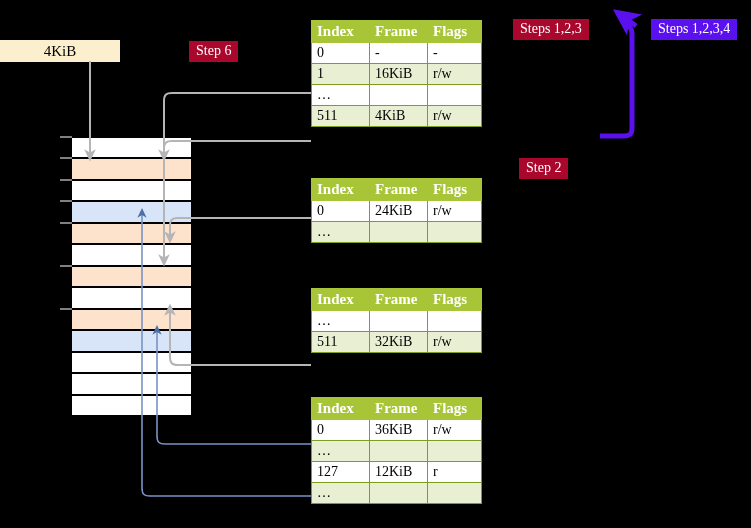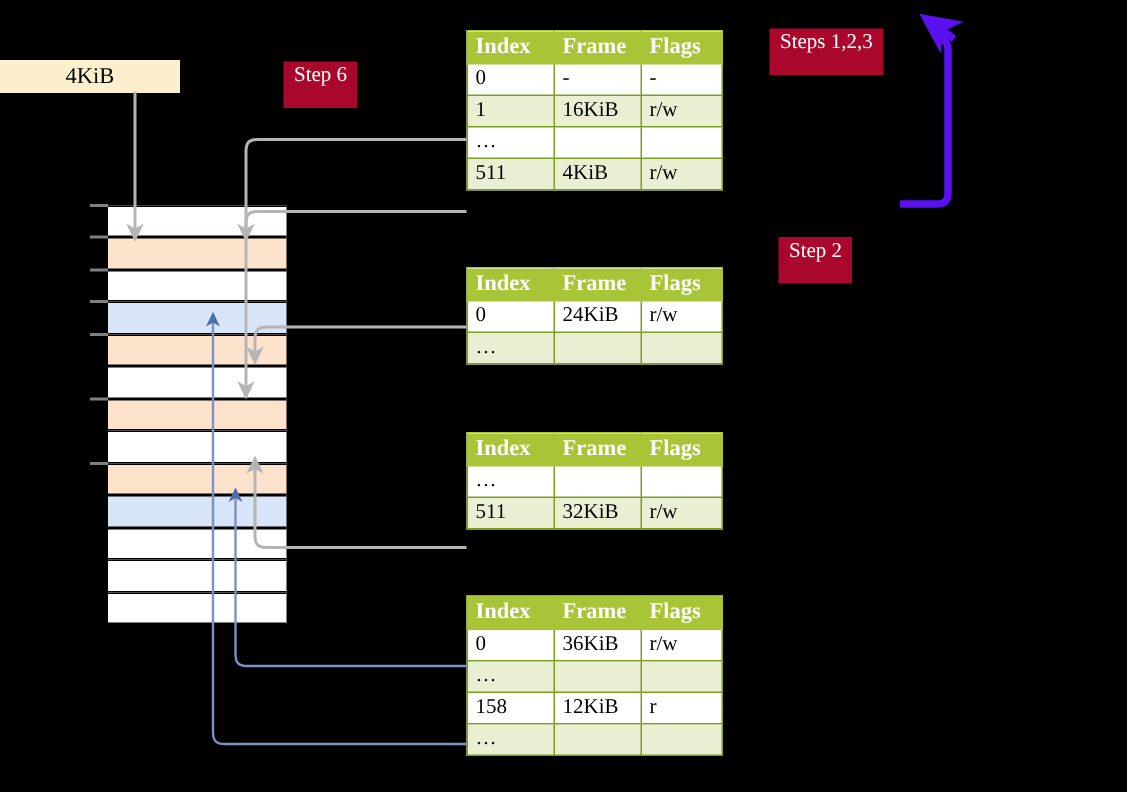--- a/index.html
+++ b/index.html
@@ -34,21 +34,21 @@
     text-align: center;
     font-family: "Liberation Serif", "DejaVu Serif", serif;
   }
 
   
   .badge {
     position: absolute;
     color: #FFFFFF;
     font-size: 14px;
     line-height: 18px;
-    padding: 1px 7px 12px 7px;
+    padding: 1px 7px 2px 7px;
     box-sizing: border-box;
     white-space: nowrap;
     font-family: "Liberation Serif", "DejaVu Serif", serif;
   }
   .badge-red { background: #A9072B; }
   .badge-blue { background: #5B10F0; }
 
   #badge-step0   { left: 189px; top: 41px; }
   #badge-steps123{ left: 513px; top: 19px; }
   #badge-steps1234{ left: 651px; top: 19px; }
@@ -136,20 +136,21 @@
 <body>
 
 <div id="stage">
 
   <div class="size-box">4KiB</div>
 
   <div id="badge-step0" class="badge badge-red">Step 6</div>
 
   <div id="badge-steps123" class="badge badge-red">Steps 1,2,3</div>
 
+  <div id="badge-steps1234" class="badge badge-blue">Steps 1,2,3,4</div>
 
   <div id="badge-step4" class="badge badge-red">Step 2</div>
 
   <div id="memory">
       <div class="mem-row" style="top: 0px; height: 21.4615px;"></div>
       <div class="mem-row orange" style="top: 21.4615px; height: 21.4615px;"></div>
       <div class="mem-row" style="top: 42.9231px; height: 21.4615px;"></div>
       <div class="mem-row blue" style="top: 64.3846px; height: 21.4615px;"></div>
       <div class="mem-row orange" style="top: 85.8462px; height: 21.4615px;"></div>
       <div class="mem-row" style="top: 107.308px; height: 21.4615px;"></div>
@@ -248,21 +249,21 @@
           <td class="col-idx">0</td>
           <td class="col-frm">36KiB</td>
           <td class="col-flg">r/w</td>
         </tr>
         <tr class="zebra">
           <td class="col-idx">…</td>
           <td class="col-frm"></td>
           <td class="col-flg"></td>
         </tr>
         <tr>
-          <td class="col-idx">158</td>
+          <td class="col-idx">127</td>
           <td class="col-frm">12KiB</td>
           <td class="col-flg">r</td>
         </tr>
         <tr class="zebra">
           <td class="col-idx">…</td>
           <td class="col-frm"></td>
           <td class="col-flg"></td>
         </tr>
       </tbody>
     </table>

